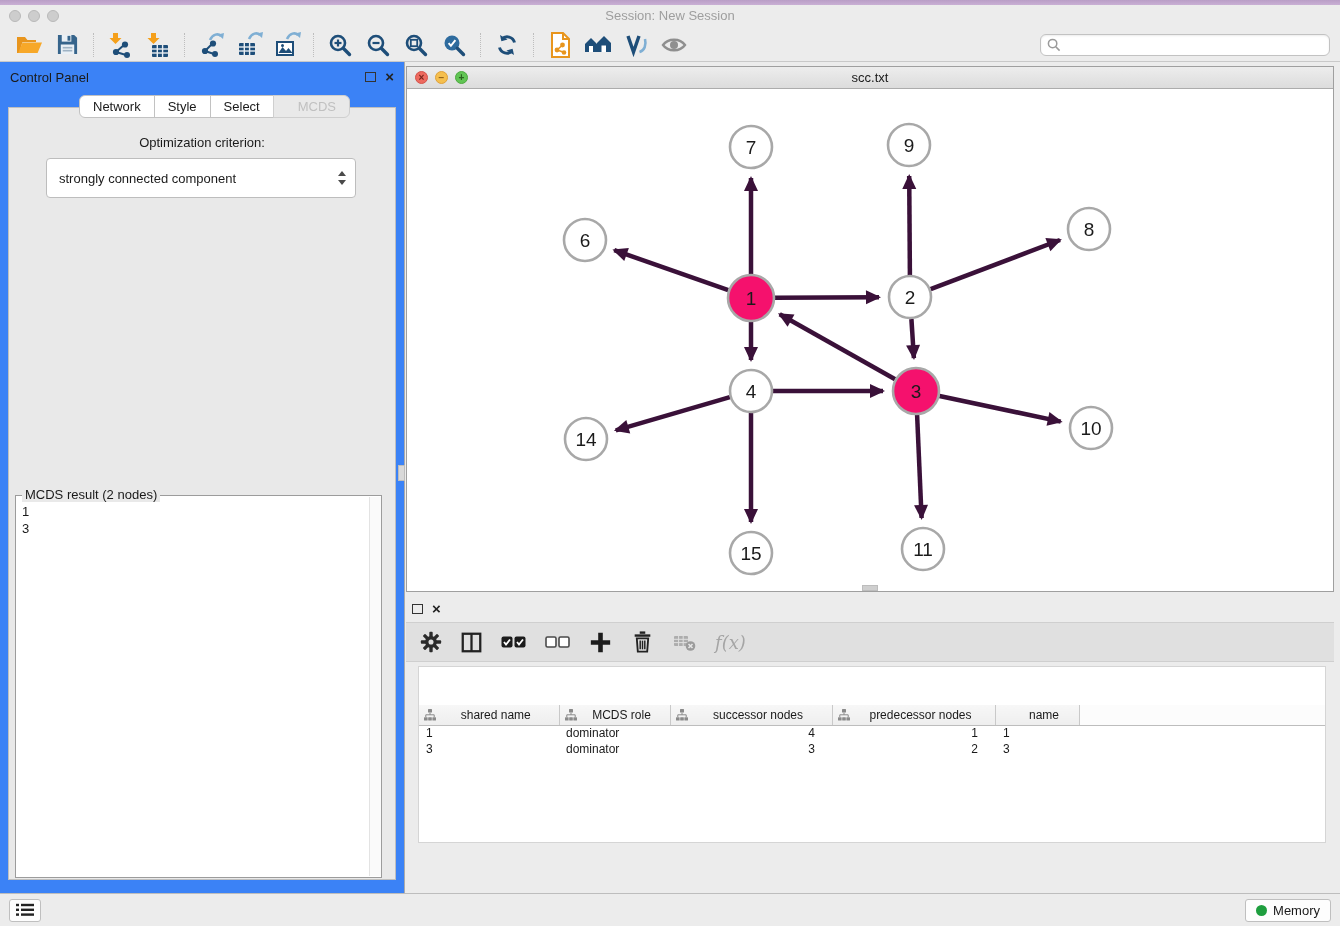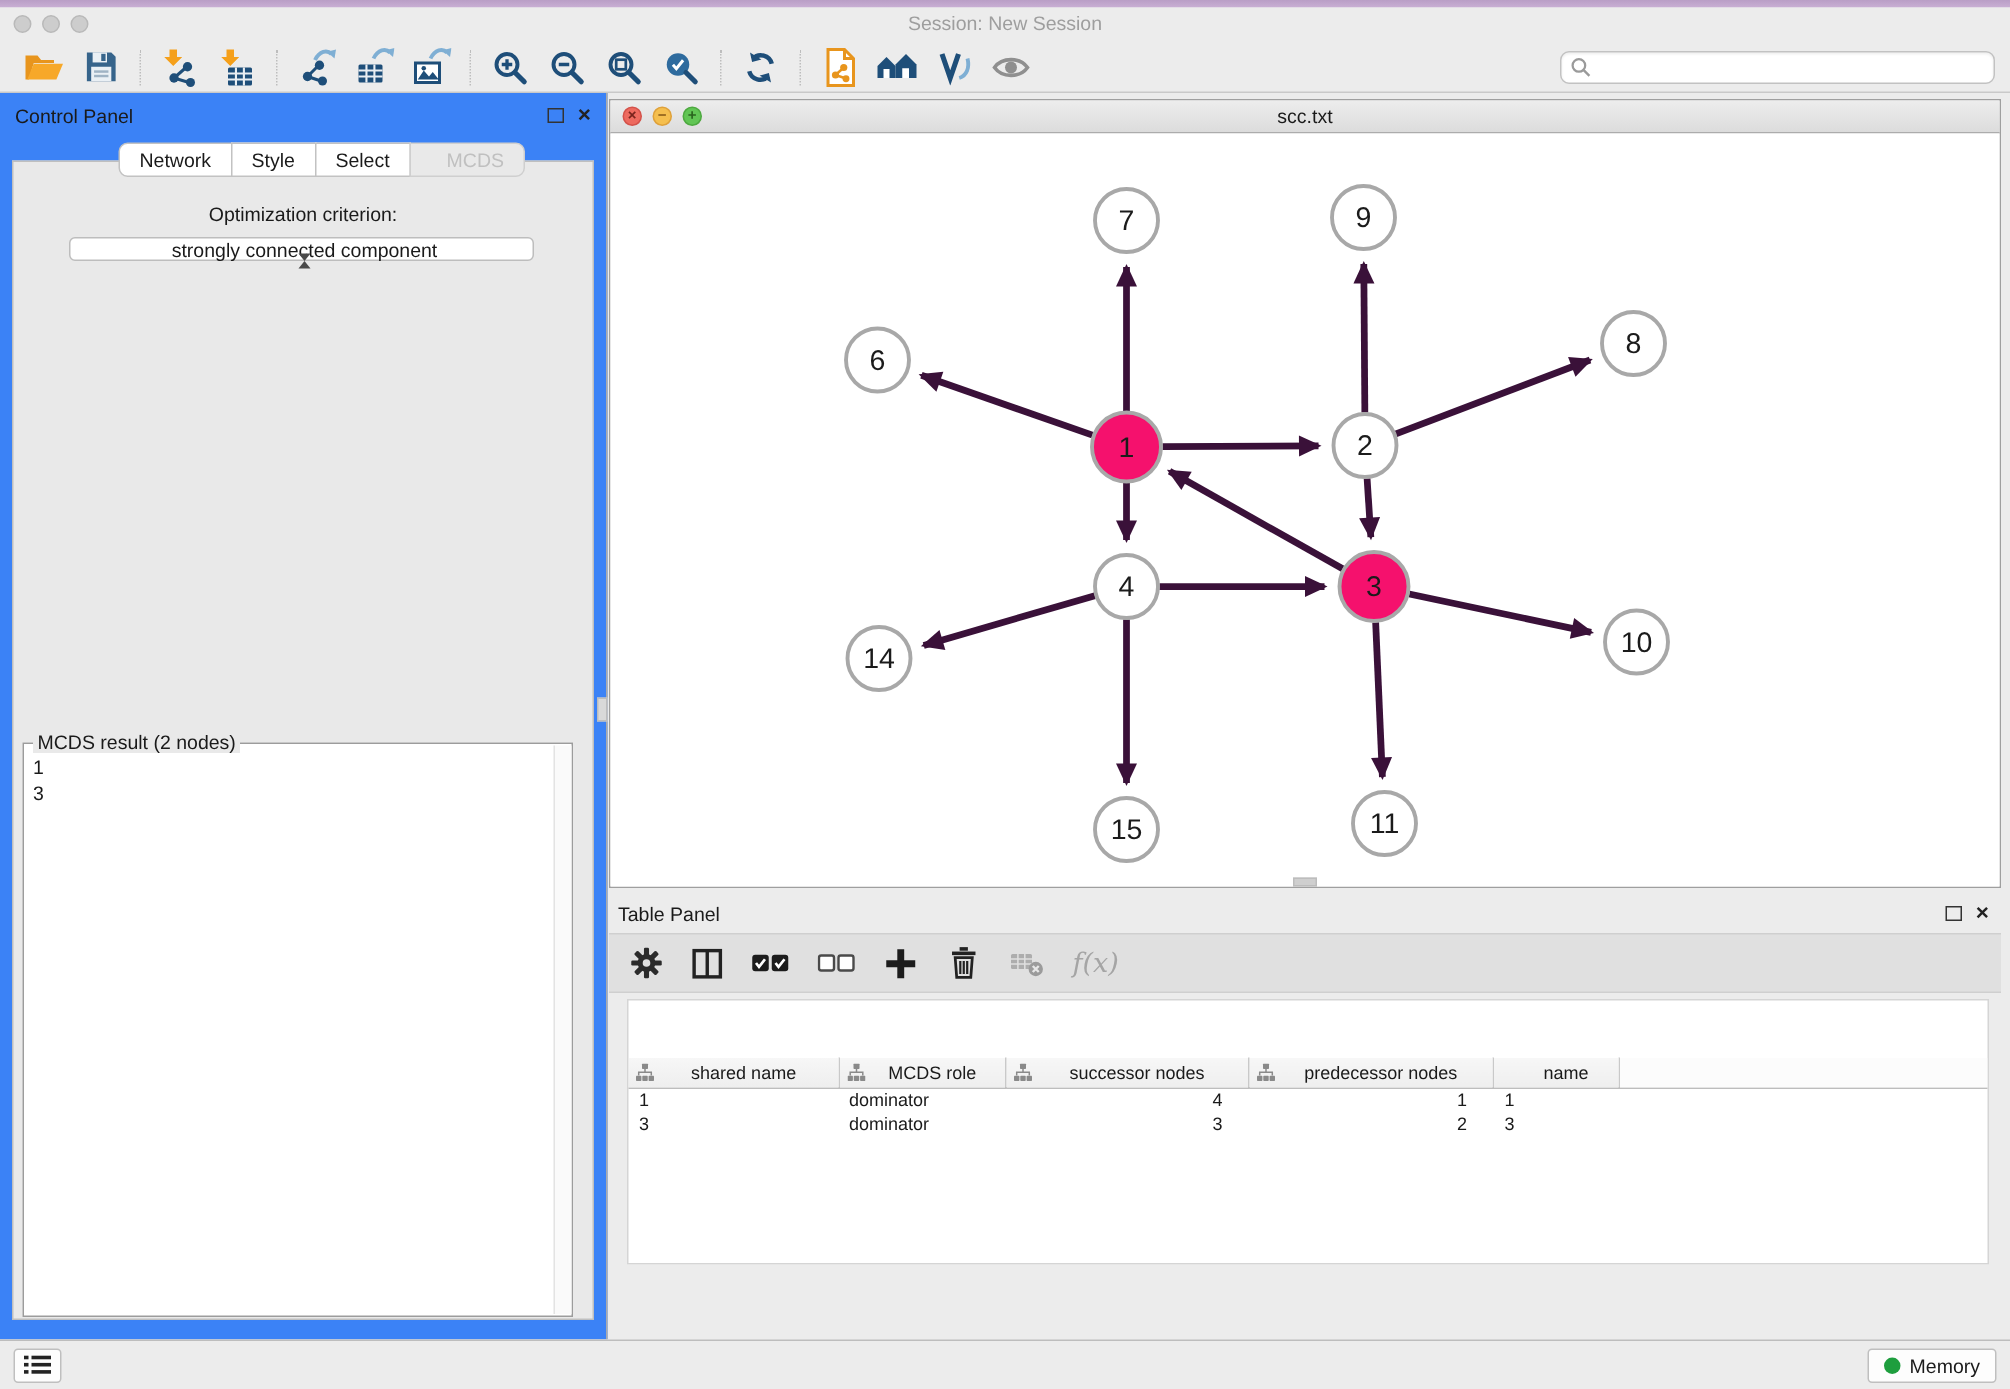--- a/index.html
+++ b/index.html
@@ -44,23 +44,23 @@
   .close-icon { font-size:15px; font-weight:bold; color:#222; line-height:10px; }
   .cp-tabs { position:absolute; top:33px; left:79px; display:flex; z-index:2; }
   .tab { height:23px; line-height:21px; padding:0 13px; font-size:13px;
     background:#fff; border:1px solid #C2C2C2; margin-left:-1px; text-align:center; }
   .tab.first { border-radius:6px 0 0 6px; margin-left:0; }
   .tab.last { border-radius:0 6px 6px 0; }
   .tab.sel { background:#E9E9E9; color:#C0C0C0; border-color:#CFCFCF;padding-left:24px; }
   .cp-box { position:absolute; top:45px; left:8px; right:8px; bottom:13px;
     background:#E9E9E9; border:1px solid #BFBFBF; }
   .opt-label { position:absolute; top:27px; left:0; right:0; text-align:center; font-size:13px; }
-  .criterion-select { position:absolute; top:50px; left:37px; width:310px; height:16px;
+  .criterion-select { position:absolute; top:50px; left:37px; width:310px; height:40px;
     background:#fff; border:1px solid #BDBDBD; border-radius:4px;
-    display:flex; align-items:center; padding:0 8px 0 12px; font-size:13px;flex-direction:column; }
+    display:flex; align-items:center; padding:0 8px 0 12px; font-size:13px; }
   .criterion-select .val { flex:1; }
   .btn-row { position:absolute; top:83px; left:0; right:0; display:flex;
     justify-content:center; gap:15px; }
   .pbtn { height:23px; line-height:21px; padding:0 14px; background:#fff;
     border:1px solid #BDBDBD; border-radius:5px; font-size:13px; }
   .result-group { position:absolute; top:387px; left:6px; right:13px; height:383px;
     border:1px solid #9C9C9C; background:#fff; }
   .result-legend { position:absolute; top:-9px; left:6px; background:#E9E9E9;
     padding:0 3px; font-size:13px; }
   .result-text { position:absolute; top:1px; left:1px; right:13px; bottom:1px;
@@ -392,21 +392,20 @@
             <text x="344" y="470.5" text-anchor="middle" font-size="19" fill="#1B1B1B" font-family="&quot;Liberation Sans&quot;, sans-serif">15</text>
             <circle cx="516" cy="460" r="21" fill="#FFFFFF" stroke="#A8A8A8" stroke-width="2.6"></circle>
             <text x="516" y="466.5" text-anchor="middle" font-size="19" fill="#1B1B1B" font-family="&quot;Liberation Sans&quot;, sans-serif">11</text>
           </svg>
         <div class="split-handle"></div>
       </div>
     </div>
 
     <div id="table-panel">
       <div class="tp-header">
-        <span class="panel-title">Table Panel</span>
         <span class="float-icon"></span>
         <span class="close-icon">×</span>
       </div>
       <div class="tp-toolbar">
         <div class="tp-tbtn">
           <svg width="22" height="22" viewBox="0 0 26 26">
               <g fill="#2b2b2b">
                 <rect x="11" y="1" width="4" height="24" rx="1"></rect>
                 <rect x="1" y="11" width="24" height="4" rx="1"></rect>
                 <rect x="11" y="1" width="4" height="24" rx="1" transform="rotate(45 13 13)"></rect>

